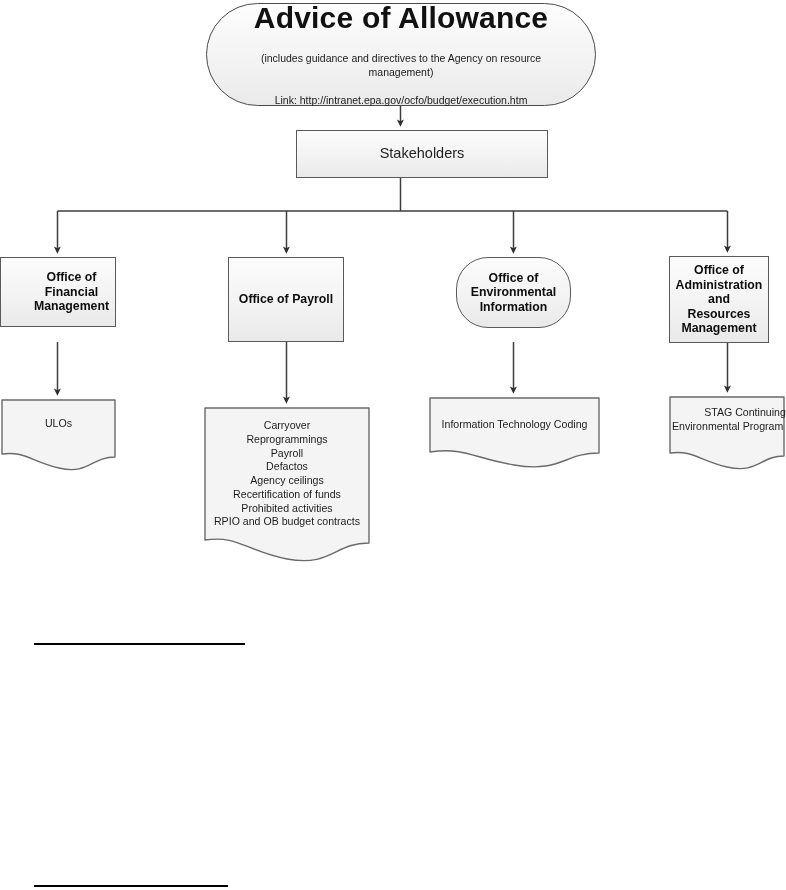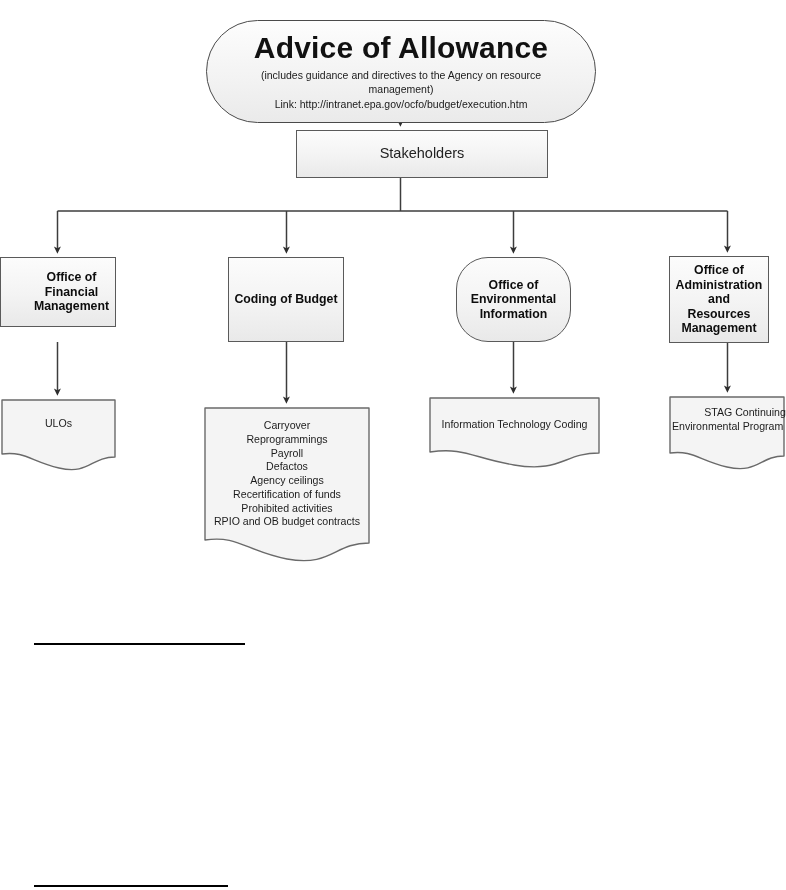--- a/index.html
+++ b/index.html
@@ -30,28 +30,29 @@
     display: flex;
     align-items: center;
     justify-content: center;
     text-align: center;
     line-height: 1.18;
   }
 
   
   #title-node {
     left: 206px;
-    top: 20px;
+    top: 3px;
     width: 390px;
     height: 103px;
     border: 1.4px solid #4a4a4a;
     border-radius: 52px;
     background: linear-gradient(to bottom, #fdfdfd 0%, #f2f2f2 60%, #eaeaea 100%);
     flex-direction: column;
     padding: 4px 26px 6px 26px;
+    gap: 13px;
   }
   #title-node .main-title {
     font-size: 30px;
     font-weight: bold;
     letter-spacing: 0.2px;
     color: #111;
     margin-bottom: 3px;
   }
   #title-node .sub-line {
     font-size: 10.5px;
@@ -75,21 +76,21 @@
   }
 
   .office-box {
     font-size: 12.3px;
     font-weight: bold;
     color: #0d0d0d;
     padding: 2px 5px;
   }
   #office-financial-node { left: 0px;   top: 257px; width: 116px; height: 70px; padding-left: 32px; }
   #office-budget-node    { left: 228px; top: 257px; width: 116px; height: 85px; }
-  #office-envinfo-node   { left: 456px; top: 257px; width: 115px; height: 85px; border-radius: 32px; }
+  #office-envinfo-node   { left: 456px; top: 257px; width: 115px; height: 71px; border-radius: 32px; }
   #office-admin-node     { left: 669px; top: 256px; width: 100px; height: 87px; }
 
   
   .doc {
     position: absolute;
   }
   .doc svg {
     position: absolute;
     left: 0;
     top: 0;
@@ -163,21 +164,21 @@
 
 <div class="node box" id="stakeholders-node">
   <span>Stakeholders</span>
 </div>
 
 <div class="node box office-box" id="office-financial-node">
   <span>Office of Financial Management</span>
 </div>
 
 <div class="node box office-box" id="office-budget-node">
-  <span>Coding of Budget</span>
+  <span>Office of Payroll</span>
 </div>
 
 <div class="node box office-box" id="office-envinfo-node">
   <span>Office of Environmental Information</span>
 </div>
 
 <div class="node box office-box" id="office-admin-node">
   <span>Office of Administration and Resources Management</span>
 </div>
 

